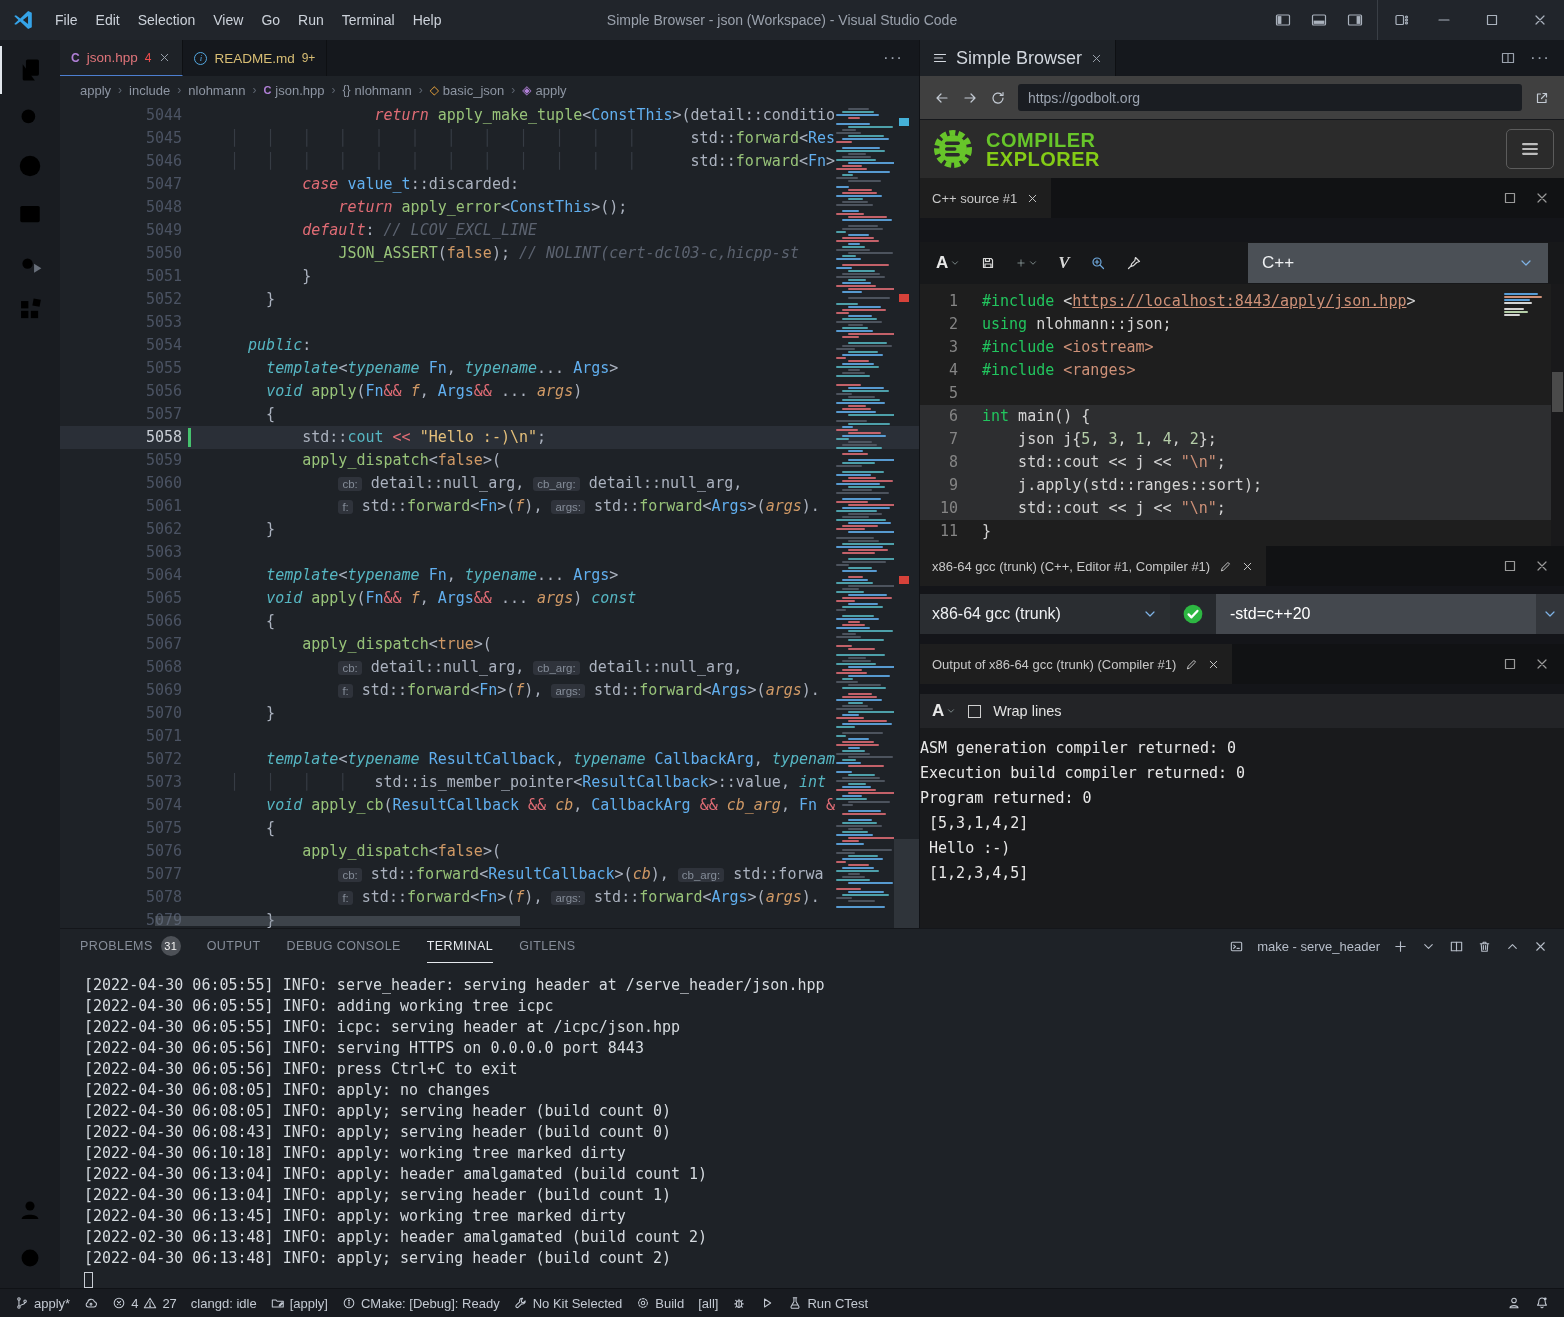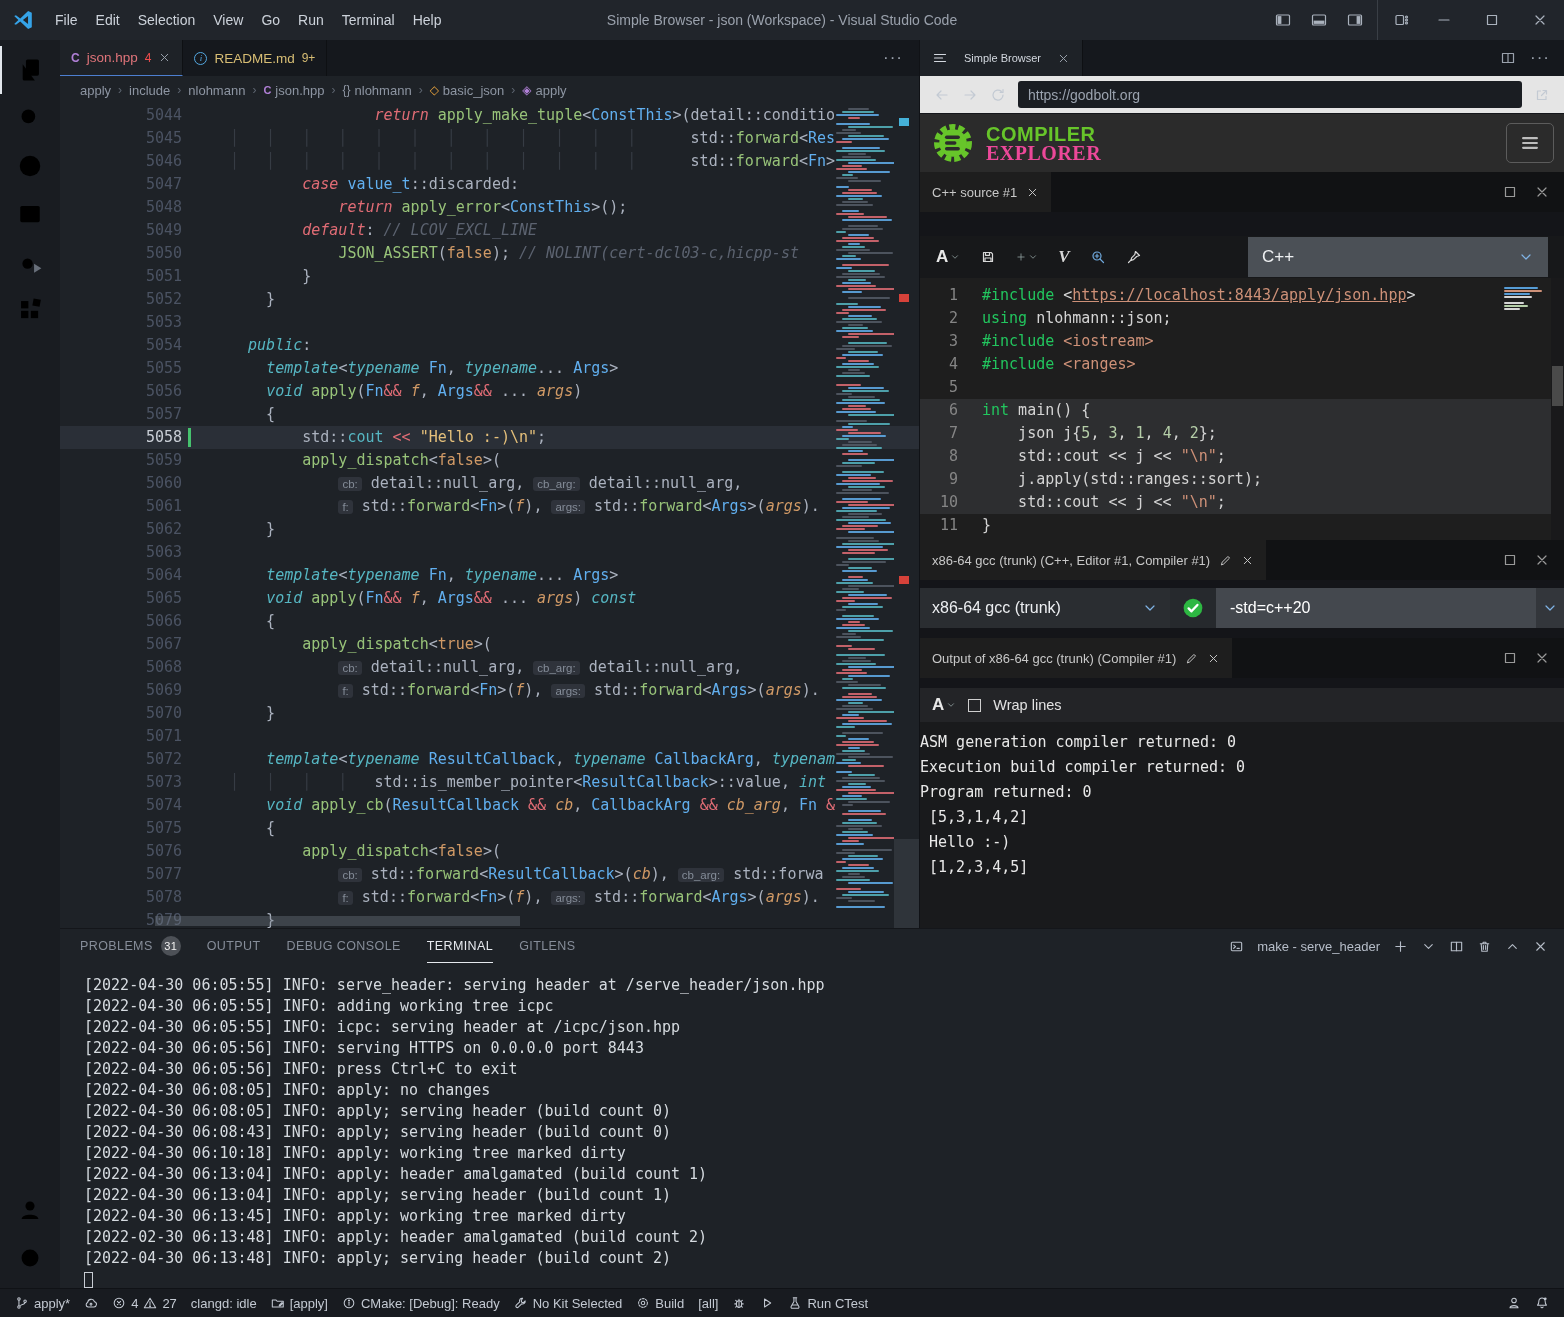--- a/index.html
+++ b/index.html
@@ -66,28 +66,28 @@
           font-family:"Liberation Sans",sans-serif;}
   .minimap{position:absolute;top:0;right:25px;width:62px;bottom:12px;overflow:hidden;}
   .mrow{height:2px;margin:1px 0 0 4px;border-radius:1px;}
   .ruler{position:absolute;top:0;right:0;width:25px;bottom:0;}
   .rmark{position:absolute;left:5px;width:10px;height:8px;}
   .vthumb{position:absolute;left:0;right:0;top:735px;height:140px;background:rgba(130,138,150,.18);}
   .hscroll{position:absolute;left:95px;bottom:2px;width:365px;height:10px;background:rgba(121,128,140,.35);}
 
   
   .group-right{flex:1;display:flex;flex-direction:column;min-width:0;}
-  .tab-sb{display:flex;align-items:center;gap:16px;padding:0 12px;background:#1e2227;border-right:1px solid #0e1013;color:#d3d8df;font-size:11px;}
+  .tab-sb{display:flex;align-items:center;gap:8px;padding:0 12px;background:#1e2227;border-right:1px solid #0e1013;color:#d3d8df;font-size:18px;}
   .sb-actions{margin-left:auto;display:flex;align-items:center;gap:14px;color:#9aa1ac;padding-right:14px;}
-  .btoolbar{height:38px;flex:none;background:#e5e5e5;display:flex;align-items:center;gap:12px;padding:0 14px;border-bottom:1px solid #15171b;color:#c3cad3;}
+  .btoolbar{height:44px;flex:none;background:#404040;display:flex;align-items:center;gap:12px;padding:0 14px;border-bottom:1px solid #15171b;color:#c3cad3;}
   .urlbar{flex:1;height:27px;background:#1a1d22;border-radius:3px;display:flex;align-items:center;padding:0 10px;font-size:14px;color:#9ba3af;}
   .browser{flex:1;display:flex;flex-direction:column;min-height:0;background:#141519;}
   .ce-nav{height:58px;flex:none;background:#2b2b2b;display:flex;align-items:center;gap:10px;padding:0 10px;}
   .ce-logo-text{font-weight:bold;font-size:20px;line-height:18px;letter-spacing:.5px;transform:scaleY(1.05);}
-  .ce-l1{color:#67c52a;} .ce-l2{color:#ec4899;font-family:Liberation Serif, serif;}
+  .ce-l1{color:#67c52a;} .ce-l2{color:#84cc16;}
   .ce-burger{margin-left:auto;width:48px;height:40px;border:1px solid #5c5c5c;border-radius:5px;display:flex;align-items:center;justify-content:center;color:#bdbdbd;}
   .ce-burger svg{width:22px;height:22px;stroke-width:1.6;}
   .ce-hdr{height:40px;flex:none;background:#111214;display:flex;align-items:stretch;color:#c8c8c8;}
   .ce-hdr-tab{background:#1e1e1e;display:flex;align-items:center;gap:9px;padding:0 12px;font-size:13px;white-space:nowrap;}
   .ce-hdr-tab .ic svg{width:13px;height:13px;}
   .ce-hdr-actions{margin-left:auto;display:flex;align-items:center;gap:16px;padding-right:14px;color:#9a9a9a;}
   .ce-toolbar{margin-top:24px;height:42px;flex:none;display:flex;align-items:center;gap:20px;padding:0 16px;background:#17181a;color:#d8d8d8;}
   .ce-A{font-weight:bold;font-size:17px;color:#e8e8e8;display:flex;align-items:center;gap:2px;}
   .ce-A .ic svg{width:10px;height:10px;color:#9aa;}
   .ce-V{font-weight:bold;font-style:italic;font-size:17px;color:#d8d8d8;font-family:"Liberation Serif",serif;}

